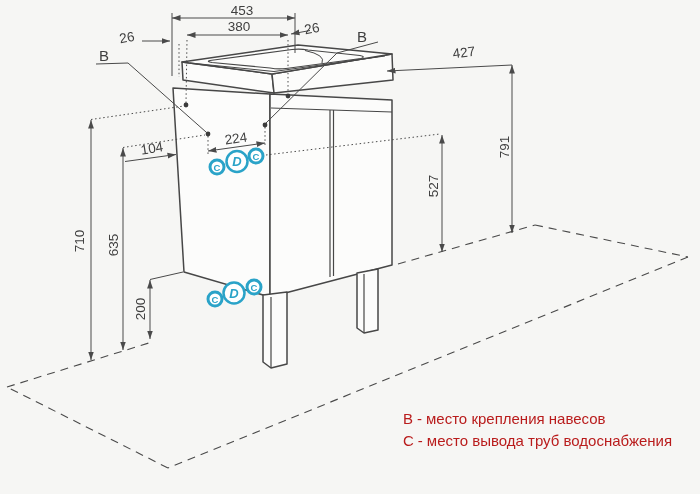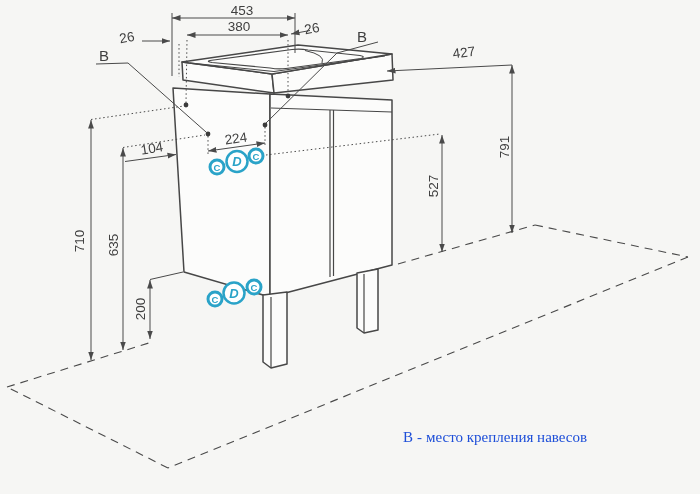--- a/index.html
+++ b/index.html
@@ -13,23 +13,23 @@
   #stage{position:absolute;left:0;top:0;}
   svg text{
     font-family:"Liberation Sans", sans-serif;
     fill:#3f3f3f;
   }
   .dimtxt{font-size:13.5px;}
   .btxt{font-size:15px;}
   .badge-c-txt{font-size:9.5px;font-weight:bold;fill:#2aa3c8;}
   .badge-d-txt{font-size:13px;font-weight:bold;font-style:italic;fill:#2aa3c8;}
   #legend{
-    position:absolute;left:403px;top:426px;
-    font-size:15px;color:#1d4ed8;
-    line-height:22px;white-space:nowrap;font-family:Liberation Serif, serif;
+    position:absolute;left:403px;top:408px;
+    font-size:15px;color:#b91c1c;
+    line-height:22px;white-space:nowrap;
   }
   #legend .row span{margin-right:4px;}
 </style>
 </head>
 <body>
 
 <svg id="stage" width="700" height="494" viewBox="0 0 700 494">
   <defs>
     <marker id="arr" markerUnits="userSpaceOnUse" markerWidth="9" markerHeight="7" refX="8.5" refY="3.5" orient="auto-start-reverse">
       <path d="M0,0.6 L8.5,3.5 L0,6.4 z" fill="#4a4a4a"></path>
@@ -163,13 +163,16 @@
     <text class="badge-d-txt" x="234" y="297.5" text-anchor="middle">D</text>
     <circle cx="254" cy="287" r="7" fill="#ffffff" stroke="#2aa3c8" stroke-width="3"></circle>
     <text class="badge-c-txt" x="254" y="290.5" text-anchor="middle">C</text>
   </g>
 </svg>
 
 <div id="legend">
   <div class="row">
     <span>B</span><span>-</span><span>место крепления навесов</span>
   </div>
+  <div class="row">
+    <span>C</span><span>-</span><span>место вывода труб водоснабжения</span>
+  </div>
 </div>
 
 </body></html>

